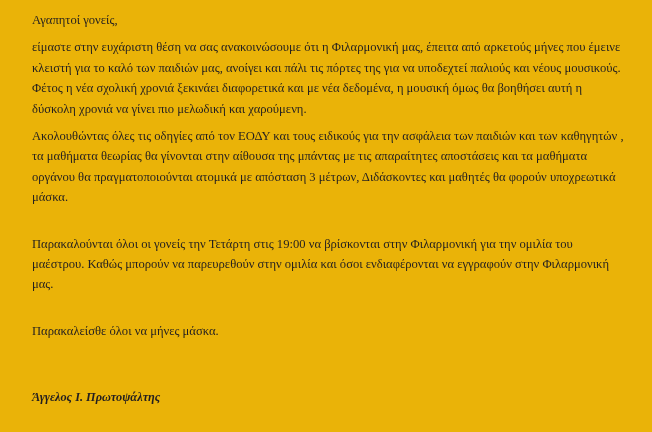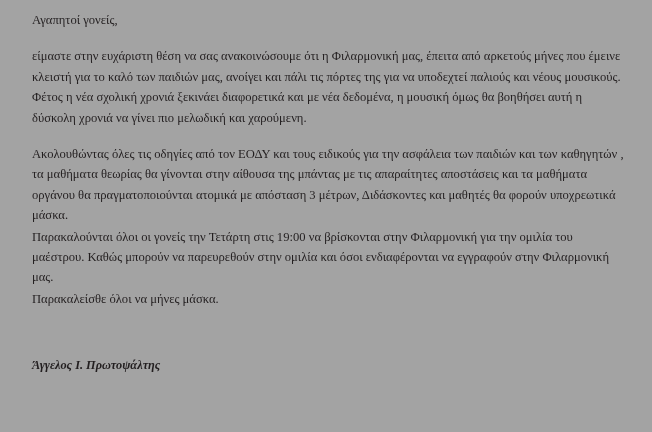--- a/index.html
+++ b/index.html
@@ -11,38 +11,38 @@
     height: 432px;
     background: #ffffff;
     font-family: "Liberation Serif", serif;
     color: #231f20;
     overflow: hidden;
   }
   .page {
     position: relative;
     width: 652px;
     height: 432px;
-    background: #a3a3a3;
+    background: #eab308;
     box-sizing: border-box;
     padding: 10px 28px 0 32px;
   }
   .doc-body {
     font-size: 12.6px;
     line-height: 1.62;
     text-align: left;
     color: #231f20;
   }
   .para {
     margin: 0 0 0 0;
   }
   .para + .para {
-    margin-top: 16px;
+    margin-top: 7px;
   }
   .para.spaced-lg {
-    margin-top: 1px;
+    margin-top: 26px;
   }
   .signature-block {
     margin-top: 46px;
     font-style: italic;
     font-weight: bold;
     font-size: 12.3px;
     line-height: 1.7;
   }
   .sig-line {
     margin: 0;

